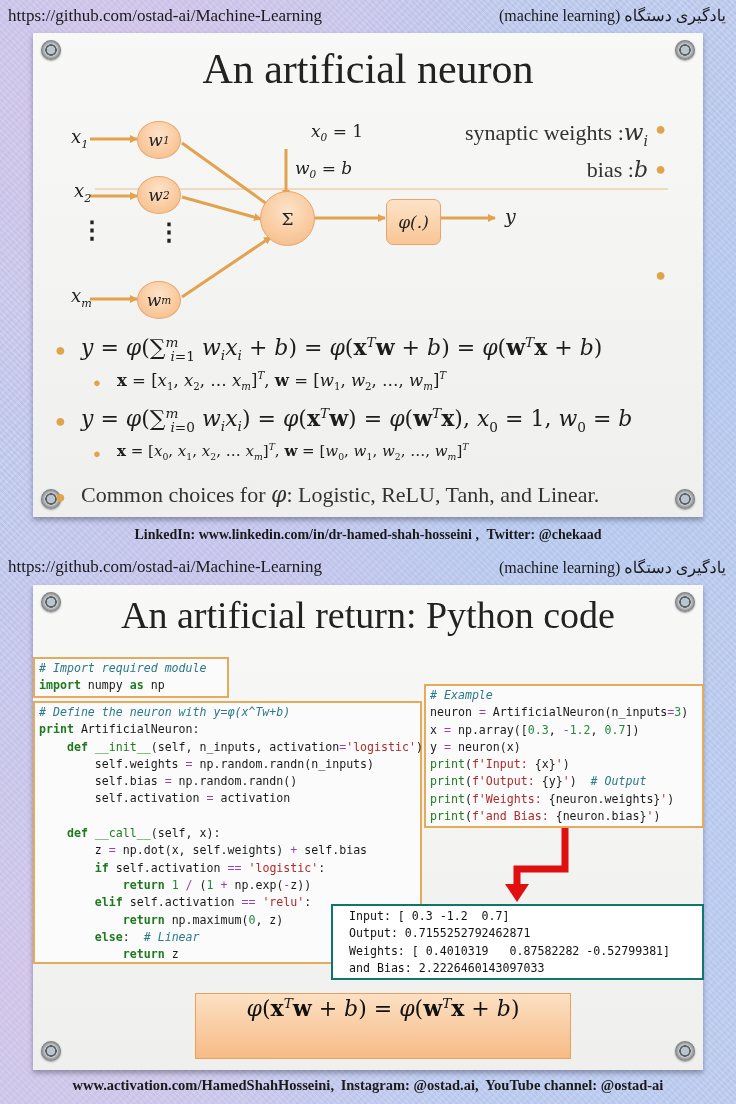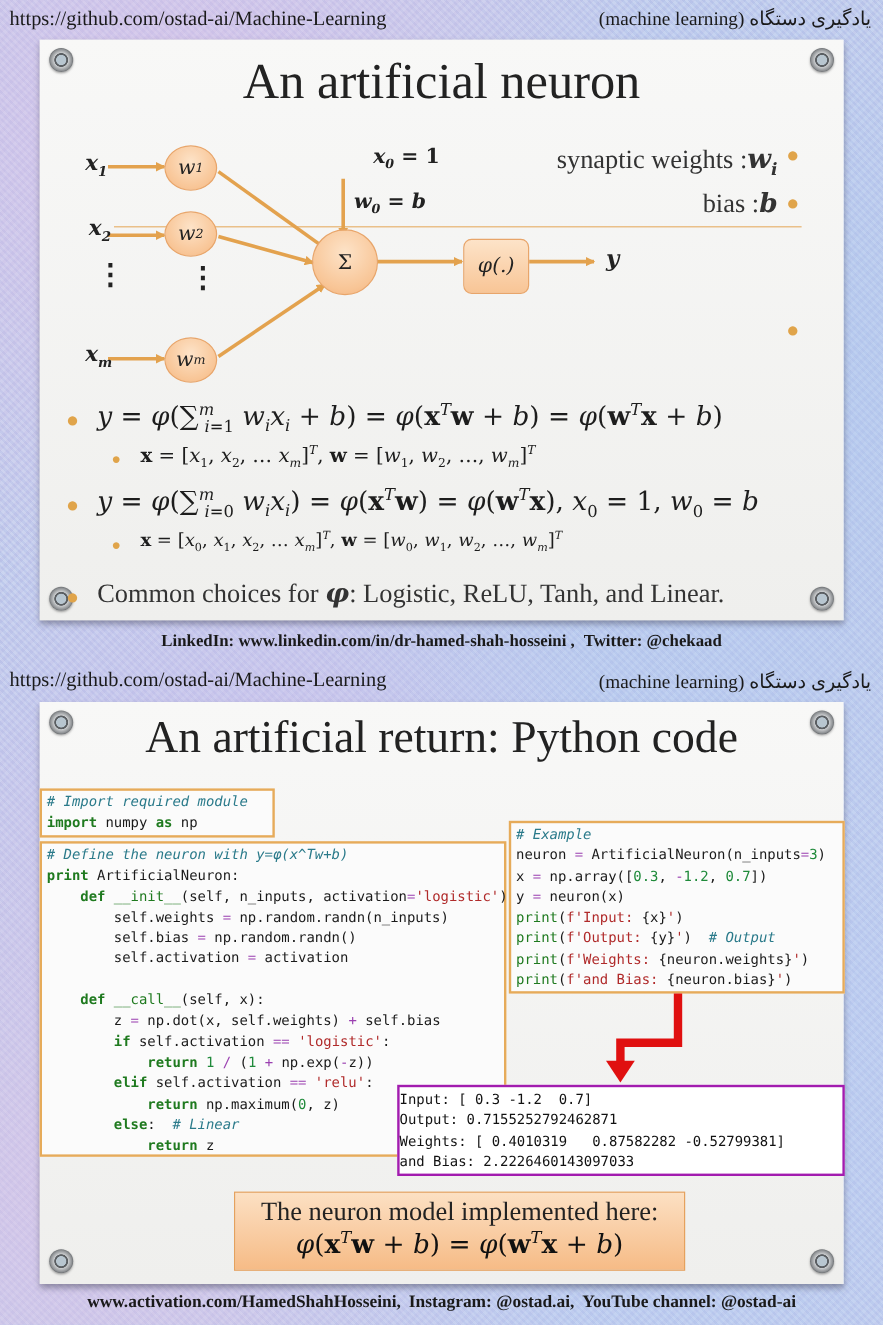--- a/index.html
+++ b/index.html
@@ -28,21 +28,21 @@
   }
   .grommet {
     position: absolute; width: 20px; height: 20px; border-radius: 50%;
     background: radial-gradient(circle at 50% 50%, #b8c6d0 0 4px, #5b5f63 4.5px 5.5px, #c9cbcd 6px, #8c8f92 9px, #6a6d70 10px);
     box-shadow: 0 1px 2px rgba(0,0,0,0.35);
   }
   .slide-title {
     position: absolute; left: 0; width: 100%; text-align: center;
     font-size: 42px; color: #222; font-weight: normal;
   }
-  .math { font-family: "DejaVu Serif", "Liberation Serif", serif; font-style: italic; font-weight: bold; }
+  .math { font-family: "DejaVu Serif", "Liberation Serif", serif; font-style: italic; }
   .bullet-dot { color: #e0a44a; font-size: 18px; }
   .eq-line { position: absolute; font-family: "DejaVu Serif", serif; color: #1d1d1d; white-space: nowrap; }
   .orange-node {
     position: absolute; border-radius: 50%;
     background: radial-gradient(circle at 50% 35%, #fde3c8 0%, #f8c596 70%, #f2b07a 100%);
     border: 1px solid #e8a56a;
     display: flex; align-items: center; justify-content: center;
     font-family: "DejaVu Serif", serif; font-style: italic; font-size: 17px; color: #222;
   }
   .phi-box {
@@ -58,23 +58,23 @@
     font-family: "DejaVu Sans Mono", "Liberation Mono", monospace; font-size: 11.6px; line-height: 17.3px;
     color: #1a1a1a; white-space: pre; padding: 1px 4px;
   }
   .cm { color: #2a7a8a; font-style: italic; }
   .kw { color: #1f7a1f; font-weight: bold; }
   .str { color: #b02a2a; }
   .num { color: #1f8a3a; }
   .op { color: #9a3fb0; }
   .fn { color: #1f7a1f; }
   .out-box {
-    position: absolute; background: #ffffff; border: 2px solid #a21caf;
+    position: absolute; background: #ffffff; border: 2px solid #0f766e;
     font-family: "DejaVu Sans Mono", "Liberation Mono", monospace; font-size: 11.6px; line-height: 17.3px;
-    white-space: pre; padding: 2px 0; color: #111;
+    white-space: pre; padding: 2px 16px; color: #111;
   }
   .model-box {
     position: absolute; left: 195px; top: 993px; width: 376px; height: 66px;
     background: linear-gradient(180deg, #fce0c3 0%, #f6bb86 100%);
     border: 1.5px solid #e5a15d; text-align: center;
   }
   .footer { position: absolute; font-size: 14px; color: #1a1a1a; white-space: nowrap; text-align: center; width: 736px; left: 0; font-weight: bold; }
   b.sym { font-weight: bold; font-style: normal; }
   sup, sub { font-size: 0.62em; }
 </style>
@@ -220,21 +220,20 @@
   <polyline points="65,2 65,43 17,43 17,60" fill="none" stroke="#e01010" stroke-width="7" stroke-linejoin="miter"></polyline>
   <path d="M5,58 L29,58 L17,76 Z" fill="#e01010"></path>
 </svg>
 
 <div class="out-box" style="left:331px; top:904px; width:373px; height:76px;"><span>Input: [ 0.3 -1.2  0.7]</span>
 <span>Output: 0.7155252792462871</span>
 <span>Weights: [ 0.4010319   0.87582282 -0.52799381]</span>
 <span>and Bias: 2.2226460143097033</span></div>
 
 <div class="model-box">
-  <div style="font-size:22px; margin-top:3px; color:#222;">The neuron model implemented here:</div>
   <div style="font-family:'DejaVu Serif', serif; font-size:22px; margin-top:1px; color:#111;">
     <i>φ</i>(<b class="sym">x</b><sup><i>T</i></sup><b class="sym">w</b> + <i>b</i>) = <i>φ</i>(<b class="sym">w</b><sup><i>T</i></sup><b class="sym">x</b> + <i>b</i>)
   </div>
 </div>
 
 <div class="footer" style="top:1077px; font-size:14.5px;">
   <b>www.activation.com/HamedShahHosseini,</b>
   <b style="margin-left:3px;">Instagram: @ostad.ai,</b>
   <b style="margin-left:3px;">YouTube</b><span> channel: </span><b>@ostad-ai</b>
 </div>

